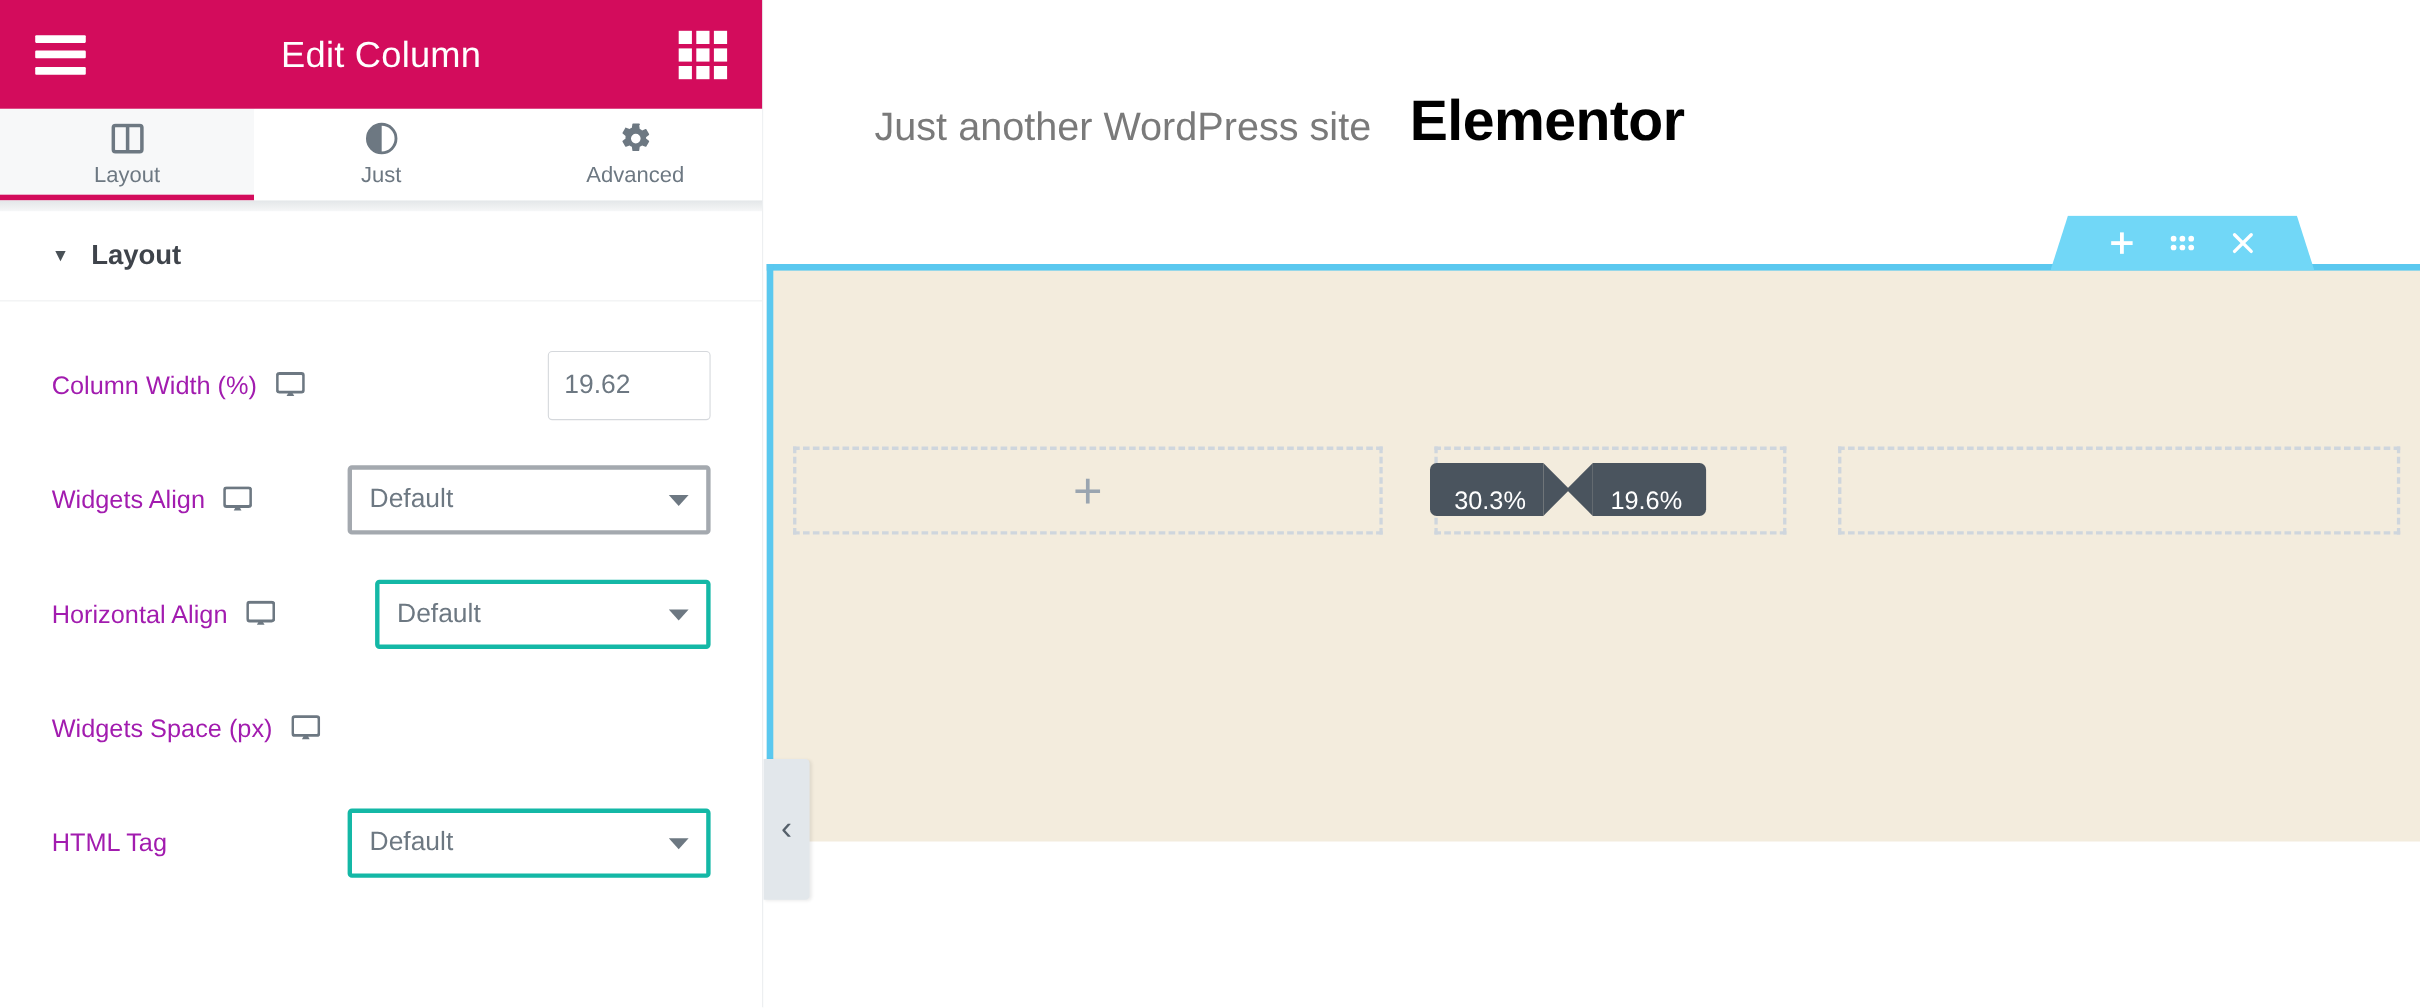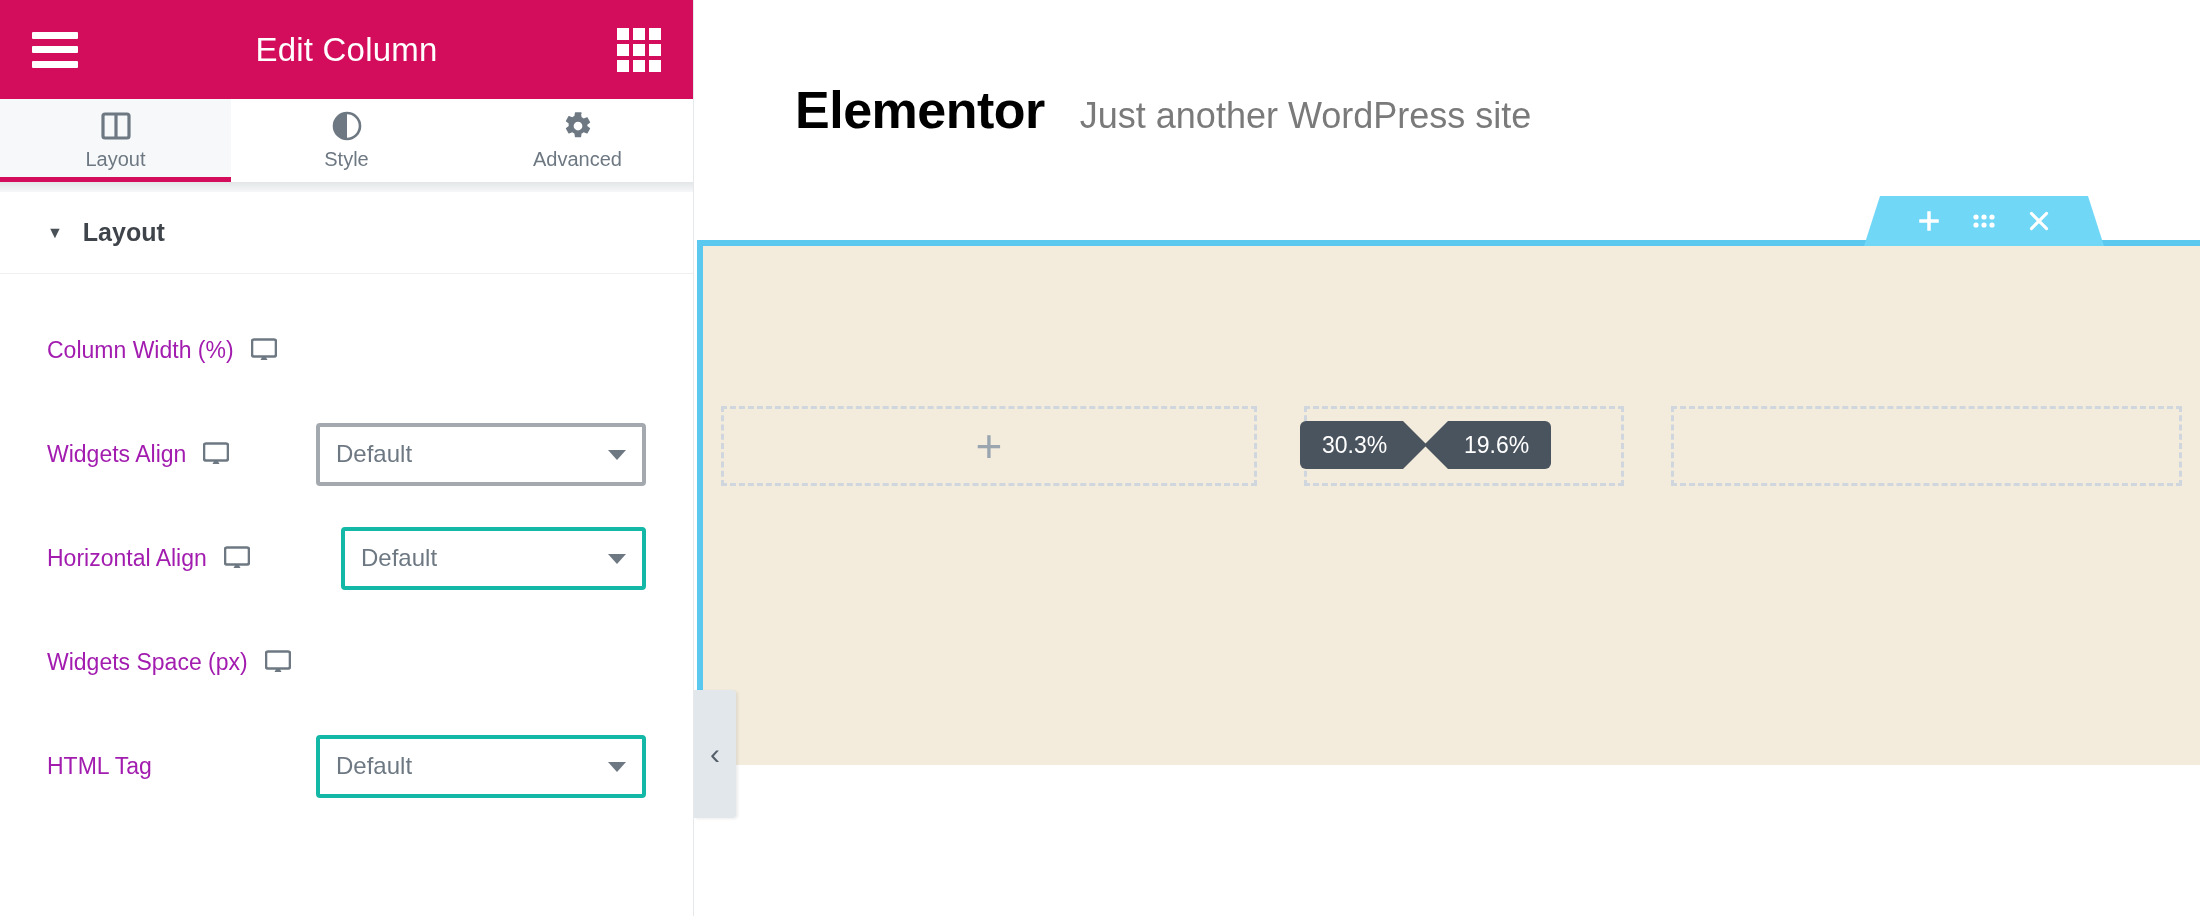--- a/index.html
+++ b/index.html
@@ -157,21 +157,21 @@
     height: 80px; border: 3px dashed #cfd6dd;
     display: flex; align-items: center; justify-content: center;
     position: relative;
   }
   .col .plus { color: #9aa5b0; font-size: 46px; line-height: 1; font-weight: 300; }
 
   
   .badge {
     position: absolute; top: 175px;
     height: 48px; background: #4a545e; color: #fff;
-    font-size: 23px; display: flex; align-items: center;
+    font-size: 23px; display: flex; align-items: flex-end;
     z-index: 5;
   }
   .badge-left {
     padding: 0 16px 0 22px; border-radius: 6px 0 0 6px;
   }
   .badge-left:after {
     content: ""; position: absolute; right: -24px; top: 0;
     width: 0; height: 0;
     border-top: 24px solid transparent; border-bottom: 24px solid transparent;
     border-left: 24px solid #4a545e;
@@ -235,21 +235,21 @@
         <span class="tlabel">Layout</span>
       </div>
       <div class="tab">
         <span class="ticon">
           <svg width="30" height="30" viewBox="0 0 30 30">
             <circle cx="15" cy="15" r="13" fill="#6d7882"></circle>
             <path d="M15 2 A13 13 0 0 1 15 28 Z" fill="#ffffff"></path>
             <circle cx="15" cy="15" r="13" fill="none" stroke="#6d7882" stroke-width="2.6"></circle>
           </svg>
         </span>
-        <span class="tlabel">Style</span>
+        <span class="tlabel">Just</span>
       </div>
       <div class="tab">
         <span class="ticon">
           <svg width="30" height="30" viewBox="0 0 24 24" fill="#6d7882">
             <path d="M19.43 12.98c.04-.32.07-.64.07-.98s-.03-.66-.07-.98l2.11-1.65c.19-.15.24-.42.12-.64l-2-3.46c-.12-.22-.39-.3-.61-.22l-2.49 1c-.52-.4-1.08-.73-1.69-.98l-.38-2.65A.488.488 0 0014 1h-4c-.25 0-.46.18-.49.42l-.38 2.65c-.61.25-1.17.59-1.69.98l-2.49-1c-.23-.09-.49 0-.61.22l-2 3.46c-.13.22-.07.49.12.64l2.11 1.65c-.04.32-.07.65-.07.98s.03.66.07.98l-2.11 1.65c-.19.15-.24.42-.12.64l2 3.46c.12.22.39.3.61.22l2.49-1c.52.4 1.08.73 1.69.98l.38 2.65c.03.24.24.42.49.42h4c.25 0 .46-.18.49-.42l.38-2.65c.61-.25 1.17-.59 1.69-.98l2.49 1c.23.09.49 0 .61-.22l2-3.46c.12-.22.07-.49-.12-.64l-2.11-1.65zM12 15.5A3.5 3.5 0 1115.5 12 3.5 3.5 0 0112 15.5z"></path>
           </svg>
         </span>
         <span class="tlabel">Advanced</span>
       </div>
     </div>
@@ -264,20 +264,23 @@
 
       <div class="ctl-row">
         <span class="ctl-label">Column Width (%)</span>
         <span class="monitor-icon">
           <svg width="26" height="24" viewBox="0 0 26 24" fill="#6d7882">
             <rect x="1" y="1.5" width="24" height="17" rx="2" fill="none" stroke="#6d7882" stroke-width="2.6"></rect>
             <rect x="4.5" y="5" width="17" height="10" fill="#fff"></rect>
             <path d="M9.5 22l2-3.5h3l2 3.5z"></path>
           </svg>
         </span>
+        <span class="ctl-field">
+          <input class="num" type="text" value="19.62" style="">
+        </span>
       </div>
 
       <div class="ctl-row">
         <span class="ctl-label">Widgets Align</span>
         <span class="monitor-icon">
           <svg width="26" height="24" viewBox="0 0 26 24" fill="#6d7882">
             <rect x="1" y="1.5" width="24" height="17" rx="2" fill="none" stroke="#6d7882" stroke-width="2.6"></rect>
             <rect x="4.5" y="5" width="17" height="10" fill="#fff"></rect>
             <path d="M9.5 22l2-3.5h3l2 3.5z"></path>
           </svg>
@@ -327,22 +330,22 @@
           </div>
         </span>
       </div>
 
     </div>
   </div>
 
   <div id="canvas">
 
     <div id="site-header">
+      <div id="site-tagline">Just another WordPress site</div>
       <div id="site-title">Elementor</div>
-      <div id="site-tagline">Just another WordPress site</div>
     </div>
 
     <div id="section-wrap">
       <div id="section">
 
         <div id="sec-toolbar">
           <span class="ti">
             <svg width="26" height="26" viewBox="0 0 24 24" fill="#fff">
               <rect x="10.4" y="3" width="3.2" height="18"></rect>
               <rect x="3" y="10.4" width="18" height="3.2"></rect>

